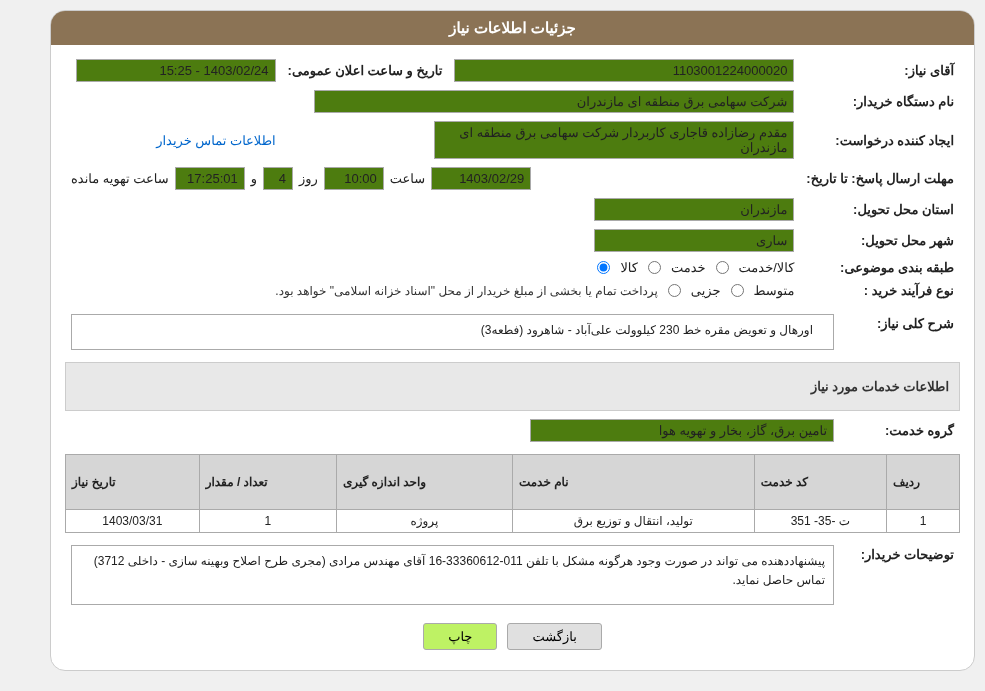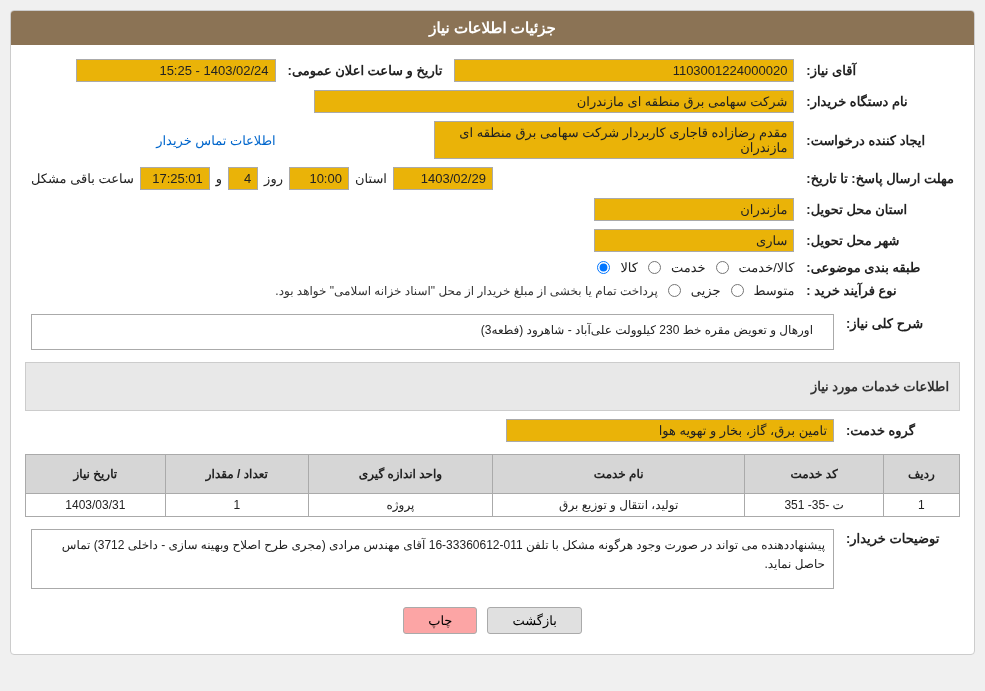--- a/index.html
+++ b/index.html
@@ -12,22 +12,23 @@
     }
     .page-container {
       width: 985px;
       min-height: 691px;
       background: #f0f0f0;
       padding: 10px;
     }
     .panel {
       background: #fff;
       border: 1px solid #ccc;
-      border-radius: 4px;
+      border-radius: 15px;
       overflow: hidden;
+      margin-left: 40px;
     }
     .panel-header {
       background: #8B7355;
       color: #fff;
       text-align: center;
       padding: 8px 12px;
       font-size: 15px;
       font-weight: bold;
     }
     .panel-body {
@@ -36,32 +37,32 @@
     .info-table {
       width: 100%;
       border-collapse: collapse;
       margin-bottom: 8px;
     }
     .info-table td {
       padding: 4px 6px;
       vertical-align: middle;
     }
     .label-cell {
-      text-align: left;
+      text-align: right;
       font-weight: bold;
       white-space: nowrap;
       color: #222;
       width: 120px;
     }
     .value-cell {
       text-align: right;
     }
     .input-box {
       border: 1px solid #aaa;
-      background: #eab308;
+      background: #4d7c0f;
       padding: 3px 6px;
       min-height: 22px;
       display: inline-block;
       text-align: right;
     }
     .input-box-wide {
       width: 340px;
     }
     .section-header {
       background: #e8e8e8;
@@ -97,22 +98,22 @@
     
     .services-table {
       width: 100%;
       border-collapse: collapse;
       margin: 6px 0;
       font-size: 12px;
     }
     .services-table th {
       background: #d6d6d6;
       border: 1px solid #aaa;
-      padding: 12px 6px;
-      text-align: center;
+      padding: 20px 6px;
+      text-align: left;
       font-weight: bold;
     }
     .services-table td {
       border: 1px solid #aaa;
       padding: 4px 6px;
       text-align: center;
     }
     .services-table tr:nth-child(even) td {
       background: #f9f9f9;
     }
@@ -145,21 +146,21 @@
     }
     .btn {
       padding: 5px 24px;
       border: 1px solid #aaa;
       border-radius: 3px;
       cursor: pointer;
       font-size: 13px;
       font-family: Tahoma, Arial, sans-serif;
     }
     .btn-print {
-      background: #fca5a5;
+      background: #bef264;
     }
     .btn-back {
       background: #e0e0e0;
     }
   </style>
 </head>
 <body>
 
 <div class="page-container">
   <div class="panel">
@@ -194,27 +195,27 @@
           <td class="value-cell" style="text-align:right;">
             <a class="link-blue">اطلاعات تماس خریدار</a>
           </td>
         </tr>
 
         <tr>
           <td class="label-cell">مهلت ارسال پاسخ: تا تاریخ:</td>
           <td class="value-cell" colspan="3">
             <div class="row-flex" style="justify-content: flex-end; direction: rtl;">
               <div class="input-box" style="width:100px;">1403/02/29</div>
-              <span>استان</span>
+              <span>ساعت</span>
               <div class="input-box" style="width:60px;">10:00</div>
               <span>روز</span>
               <div class="input-box" style="width:30px;">4</div>
               <span>و</span>
               <div class="input-box" style="width:70px;">17:25:01</div>
-              <span>ساعت باقی مشکل</span>
+              <span>ساعت تهویه مانده</span>
             </div>
           </td>
         </tr>
 
         <tr>
           <td class="label-cell">استان محل تحویل:</td>
           <td class="value-cell" colspan="3">
             <div class="input-box" style="width:200px;">مازندران</div>
           </td>
         </tr>
@@ -278,21 +279,21 @@
       </tbody>
         </table>
 
       <div class="section-header">اطلاعات خدمات مورد نیاز</div>
 
       <table class="info-table">
         <tbody>
             <tr>
           <td class="label-cell">گروه خدمت:</td>
           <td class="value-cell">
-            <div class="input-box" style="width:328px;">تامین برق، گاز، بخار و تهویه هوا</div>
+            <div class="input-box" style="width:304px;">تامین برق، گاز، بخار و تهویه هوا</div>
           </td>
         </tr>
       </tbody>
         </table>
 
       <table class="services-table">
         <thead>
           <tr>
               <th>ردیف</th>
               <th>کد خدمت</th>

